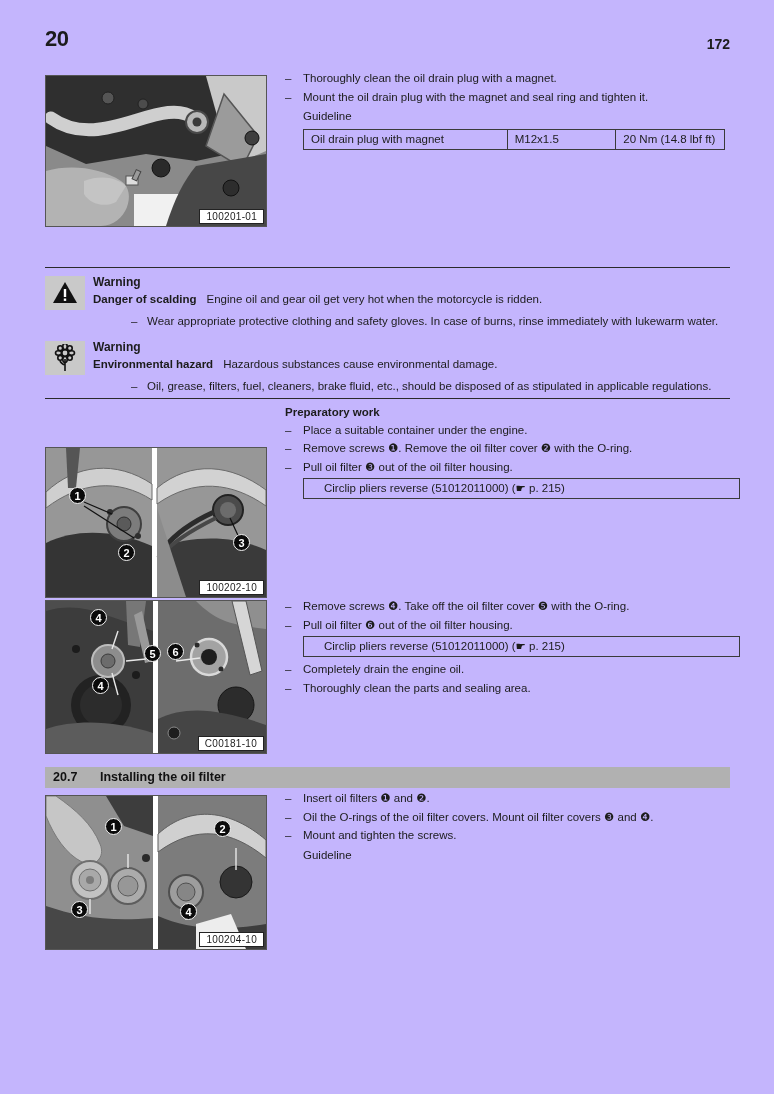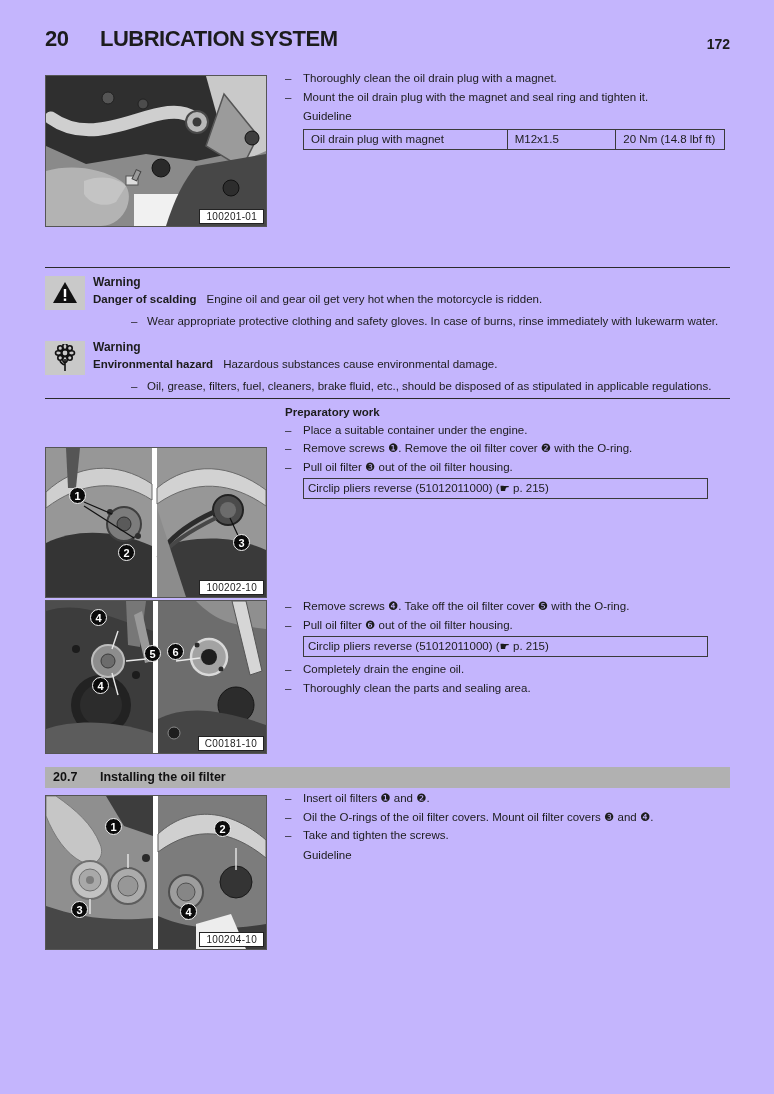--- a/index.html
+++ b/index.html
@@ -21,21 +21,21 @@
   .bullet{display:flex;margin:0 0 1px 0;}
   .bullet .dash{flex:none;width:18px;}
   .bullet .btxt{flex:1;}
   .lbl-bold{font-weight:bold;}
   .guideline{margin-left:18px;margin-top:2px;}
   
   table.spec{border-collapse:collapse;margin-left:18px;margin-top:3px;width:422px;table-layout:fixed;}
   table.spec td{border:1px solid #3a3a3a;padding:2px 7px;font-size:11.5px;line-height:15px;vertical-align:top;}
   td.c1{width:50%;} td.c2{width:25%;} td.c3{width:25%;}
   .toolbox{border:1px solid #3a3a3a;margin-left:18px;margin-top:2px;margin-bottom:4px;
-    padding:2px 4px;font-size:11.5px;line-height:15px;width:395px;}
+    padding:2px 20px;font-size:11.5px;line-height:15px;width:395px;}
   
   .warn{position:absolute;left:45px;width:690px;}
   .warn-icon{position:absolute;left:0;top:2px;width:40px;height:34px;background:#c9c9c9;
     display:flex;align-items:center;justify-content:center;}
   .warn-body{margin-left:48px;font-size:11.5px;line-height:16px;}
   .warn-title{font-weight:bold;font-size:12px;margin-bottom:1px;}
   .warn-haz{font-weight:bold;margin-right:10px;}
   .warn-bullet{display:flex;margin-top:6px;margin-left:38px;}
   .warn-bullet .dash{flex:none;width:16px;}
   
@@ -46,21 +46,20 @@
   .marker{position:absolute;width:17px;height:17px;border-radius:50%;background:#0a0a0a;
     border:1.5px solid #f2f2f2;color:#fff;font-size:11px;font-weight:bold;
     display:flex;align-items:center;justify-content:center;box-sizing:border-box;}
 </style>
 </head>
 <body>
 
 <div class="page">
 
   <div class="chapter-num">20</div>
-  <div class="chapter-title">LUBRICATION SYSTEM</div>
   <div class="page-num">172</div>
 
   <div class="fig" style="top:75px;height:150px;">
     <svg width="220" height="150" viewBox="0 0 220 150">
       <rect width="220" height="150" fill="#8a8a8a"></rect>
       <path d="M0,0 H220 V70 L150,85 100,78 40,88 0,70 Z" fill="#2f2f2f"></path>
       <path d="M160,0 L220,0 L220,75 L185,90 Z" fill="#c9c9c9"></path>
       <path d="M178,18 L212,60 L196,92 L160,70 Z" fill="#9b9b9b" stroke="#555" stroke-width="1.5"></path>
       <path d="M5,42 C55,78 115,18 148,42" fill="none" stroke="#cfcfcf" stroke-width="13" stroke-linecap="round"></path>
       <circle cx="151" cy="46" r="11" fill="#b8b8b8" stroke="#4a4a4a" stroke-width="2"></circle>
@@ -292,18 +291,18 @@
     <div class="bullet">
       <span class="dash">–</span>
       <span class="btxt">Insert oil filters ❶ and ❷.</span>
     </div>
     <div class="bullet">
       <span class="dash">–</span>
       <span class="btxt">Oil the O-rings of the oil filter covers. Mount oil filter covers ❸ and ❹.</span>
     </div>
     <div class="bullet">
       <span class="dash">–</span>
-      <span class="btxt">Take and tighten the screws.</span>
+      <span class="btxt">Mount and tighten the screws.</span>
     </div>
     <div class="guideline">Guideline</div>
   </div>
 
 </div>
 
 </body></html>

